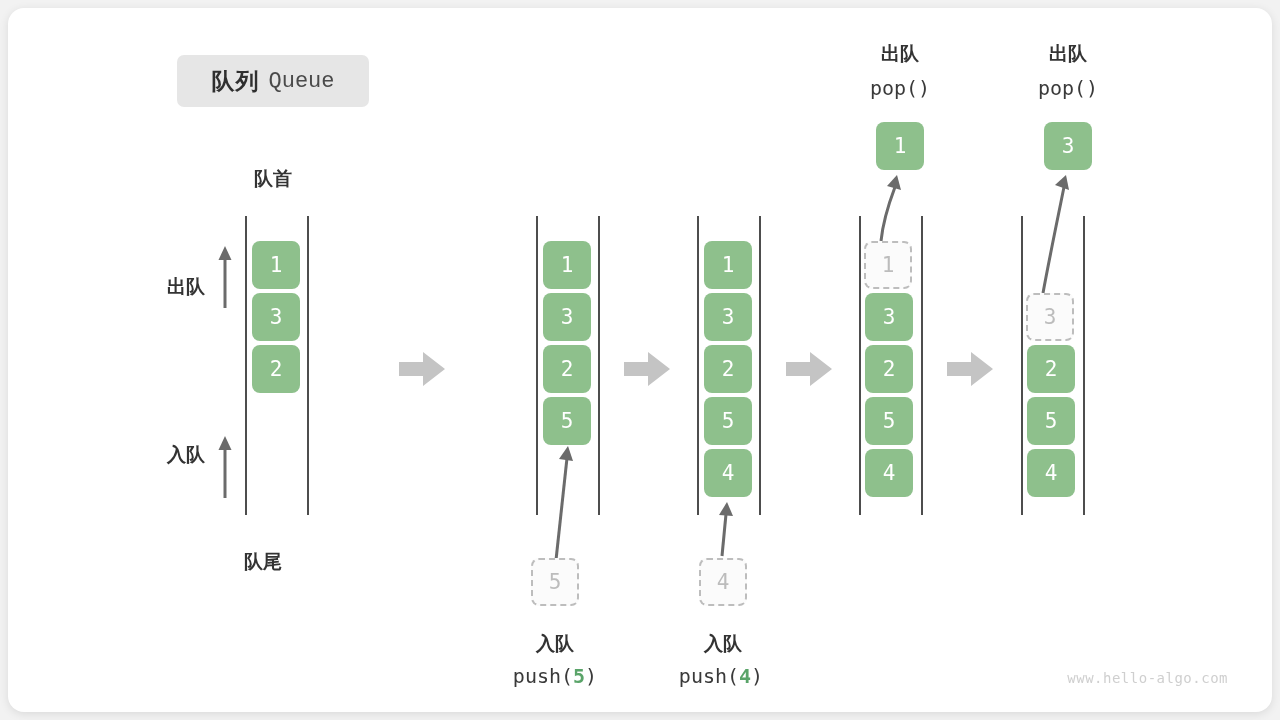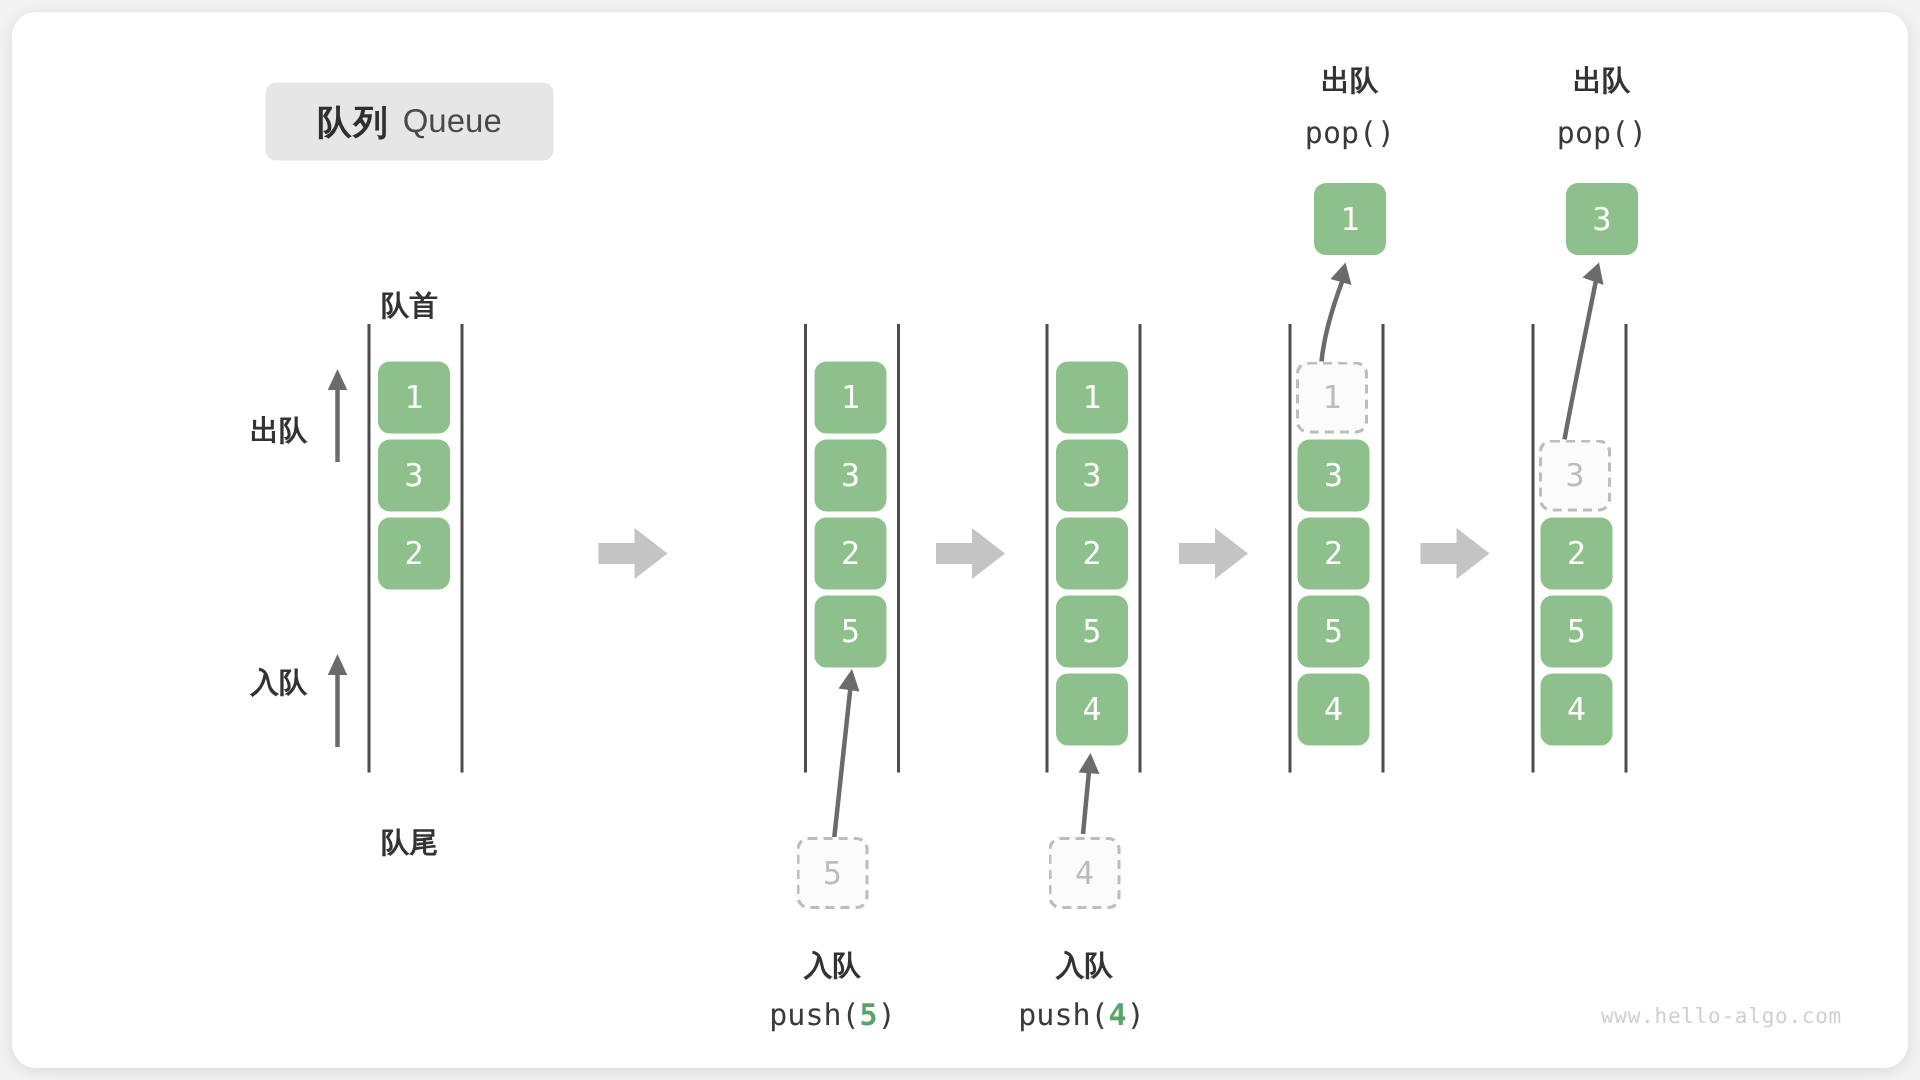--- a/index.html
+++ b/index.html
@@ -39,21 +39,21 @@
     justify-content: center;
     gap: 9px;
   }
   #title-badge .cn {
     font-size: 23px;
     font-weight: bold;
     color: #2f2f2f;
     letter-spacing: 1px;
   }
   #title-badge .en {
-    font-family: Liberation Sans, sans-serif;
+    font-family: Liberation Mono, monospace;
     font-size: 22px;
     color: #4a4a4a;
     text-align: right;
   }
 
   
   .cap-cn {
     font-size: 19px;
     font-weight: bold;
     color: #333333;
@@ -118,22 +118,22 @@
 </head>
 <body>
 
 <div id="card">
 
   <div class="abs" id="title-badge">
     <span class="cn">队列</span>
     <span class="en">Queue</span>
   </div>
 
-  <div class="abs cap-cn" style="left:205px; top:158px; width:120px;margin-top:25px;">队首</div>
-  <div class="abs cap-cn" style="left:205px; top:541px; width:120px;">队尾</div>
+  <div class="abs cap-cn" style="left:205px; top:158px; width:120px;">队首</div>
+  <div class="abs cap-cn" style="left:195px; top:541px; width:120px;">队尾</div>
 
   <div class="abs rail" style="left:237px; top:208px; height:299px;"></div>
   <div class="abs rail" style="left:299px; top:208px; height:299px;"></div>
 
   <div class="abs cap-cn" style="left:144px; top:266px; width:68px;">出队</div>
   <svg class="abs" style="left:206px; top:236px;" width="22" height="66">
     <line x1="11" y1="64" x2="11" y2="12" stroke="#6b6b6b" stroke-width="3"></line>
     <polygon points="11,2 4.5,16 17.5,16" fill="#6b6b6b"></polygon>
   </svg>
 

